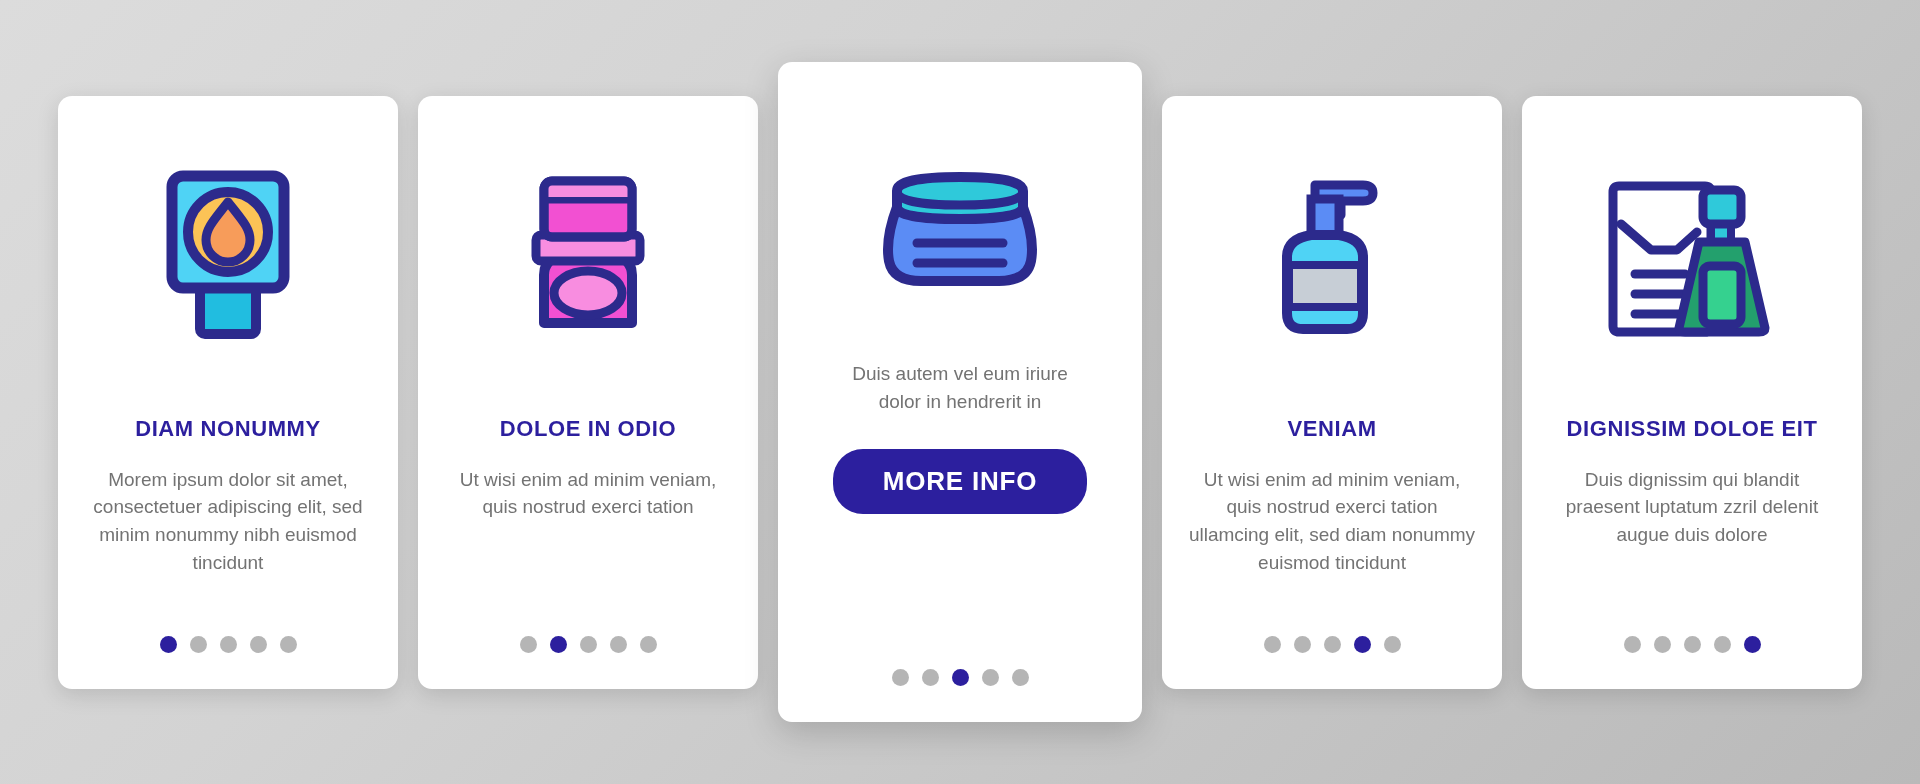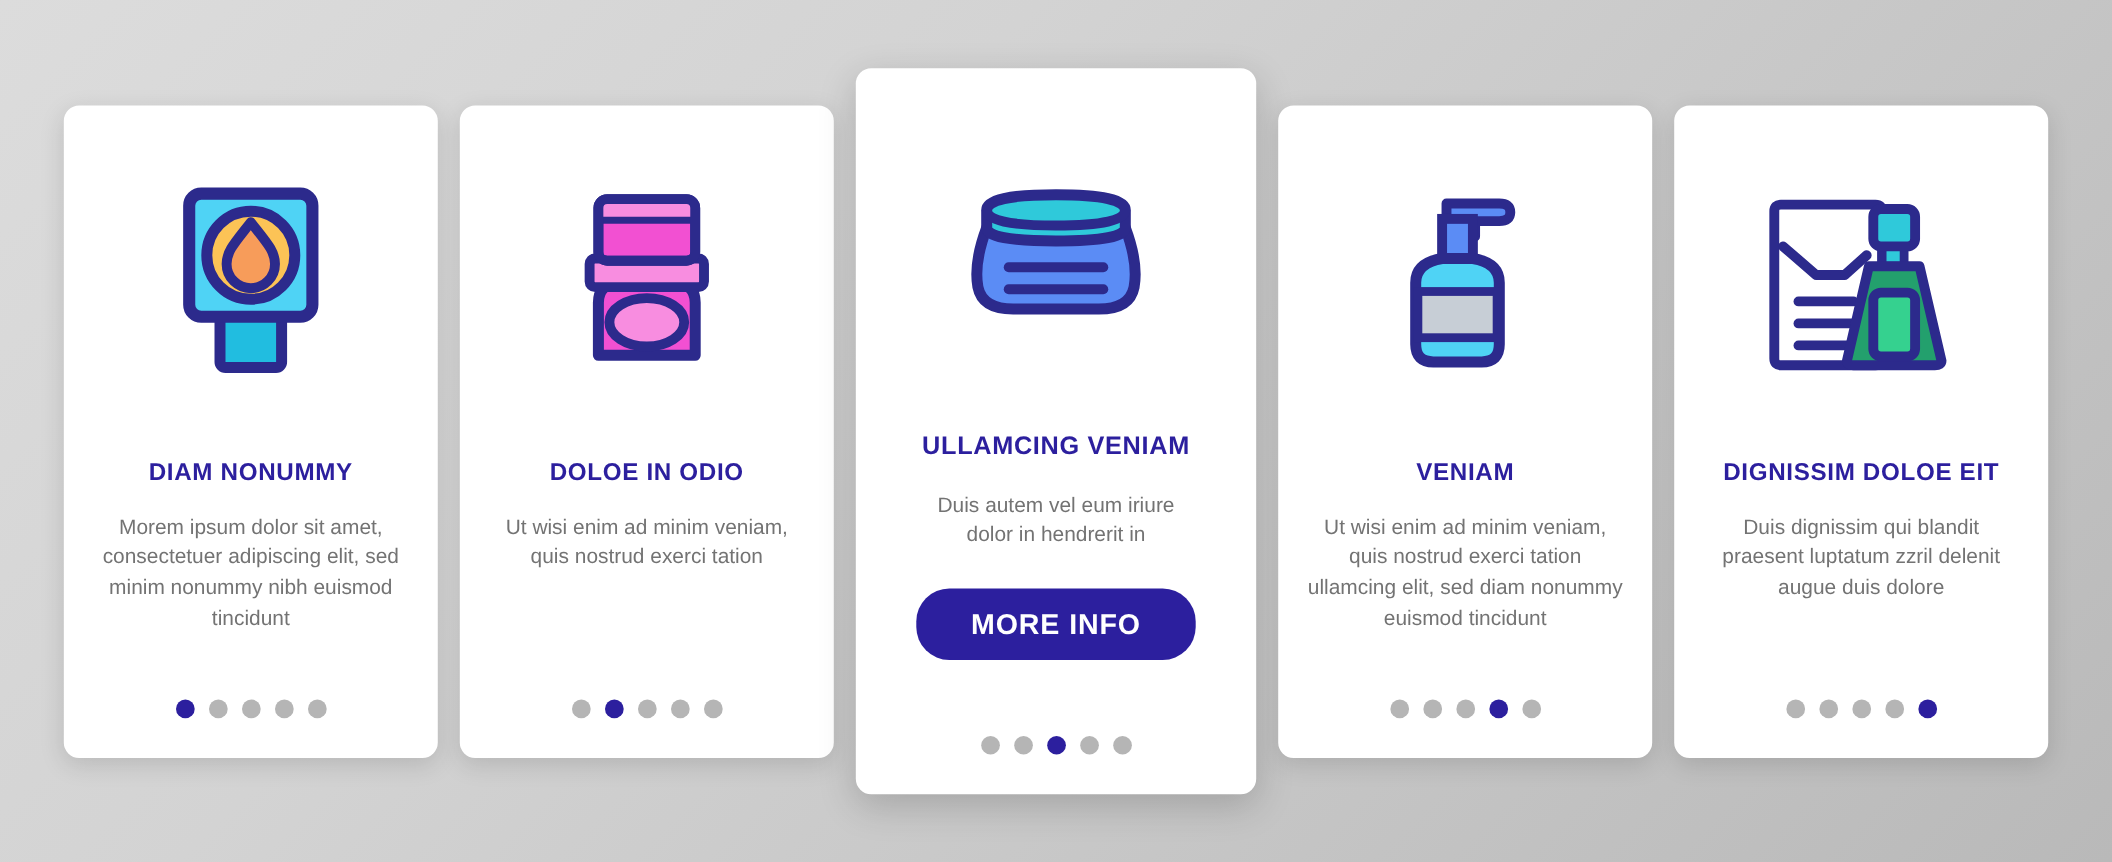--- a/index.html
+++ b/index.html
@@ -170,21 +170,20 @@
     <div class="card featured">
       <div class="icon-wrap">
   <svg width="170" height="120" viewBox="0 0 170 120">
     <path d="M22 38 Q10 70 14 92 Q18 112 46 112 L124 112 Q152 112 156 92 Q160 70 148 38 Z" fill="#5b8cf5" stroke="#2c2a8c" stroke-width="10" stroke-linejoin="round"></path>
     <path d="M22 22 Q22 8 85 8 Q148 8 148 22 L148 38 Q148 50 85 50 Q22 50 22 38 Z" fill="#2fc9da" stroke="#2c2a8c" stroke-width="10" stroke-linejoin="round"></path>
     <path d="M22 22 Q22 36 85 36 Q148 36 148 22" fill="none" stroke="#2c2a8c" stroke-width="9"></path>
     <path d="M42 74 L128 74" stroke="#2c2a8c" stroke-width="9" stroke-linecap="round"></path>
     <path d="M42 94 L128 94" stroke="#2c2a8c" stroke-width="9" stroke-linecap="round"></path>
   </svg>
       </div>
-      <div class="card-title">ULLAMCING VENIAM</div>
       <div class="card-desc">Duis autem vel eum iriure dolor in hendrerit in</div>
       <button class="cta">MORE INFO</button>
       <div class="dots">
         <span class="dot"></span>
         <span class="dot"></span>
         <span class="dot active"></span>
         <span class="dot"></span>
         <span class="dot"></span>
       </div>
     </div>

